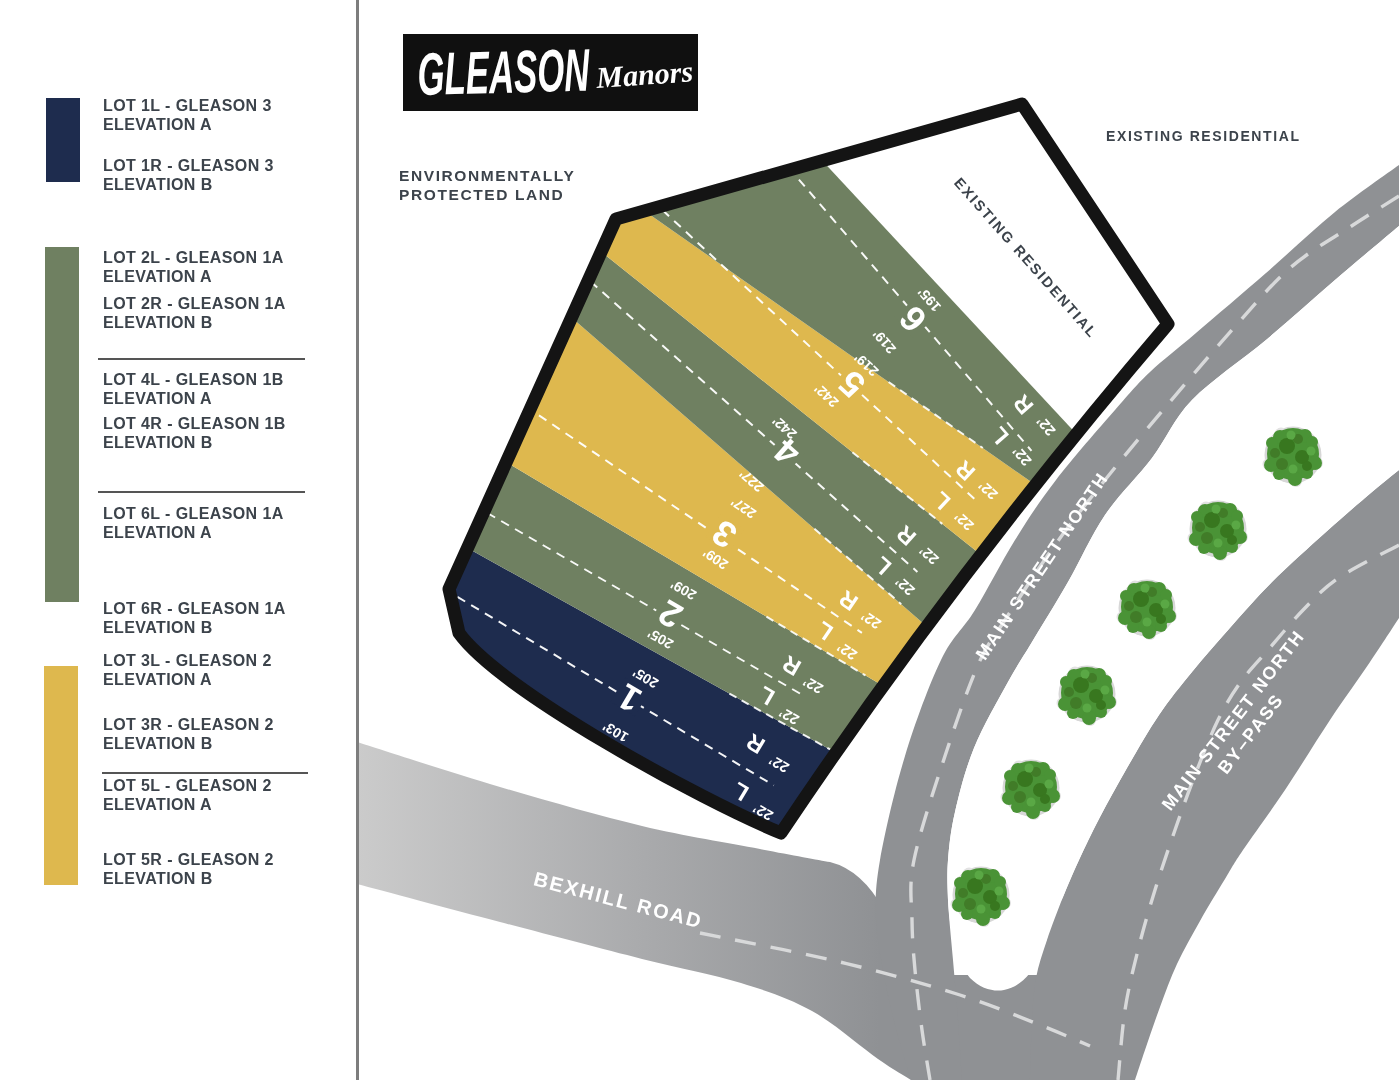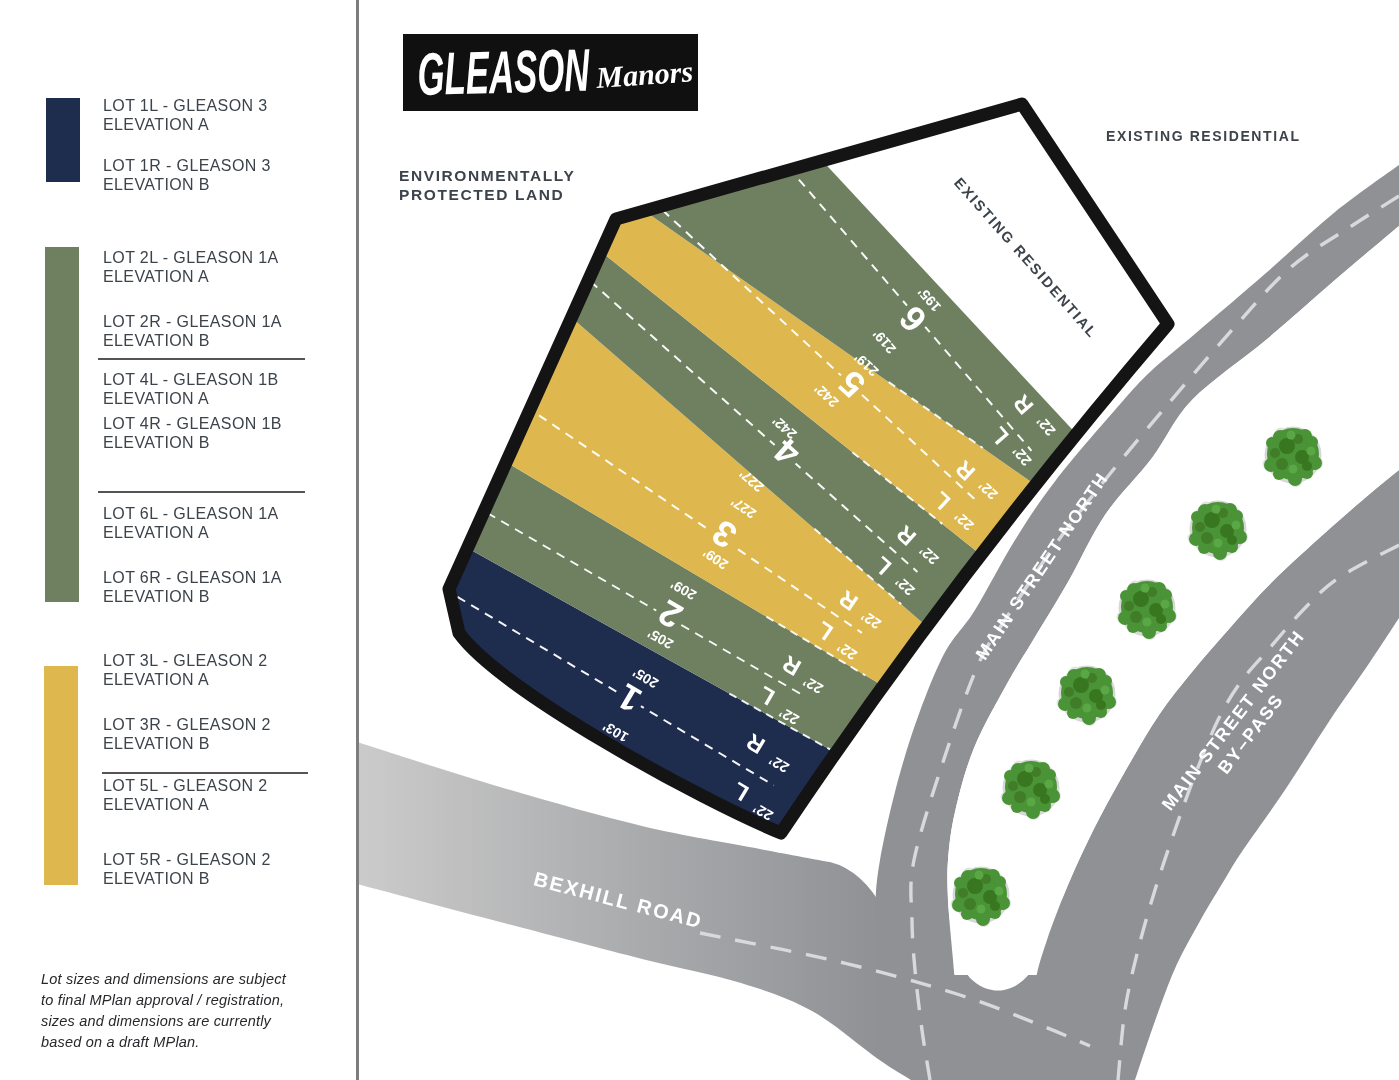--- a/index.html
+++ b/index.html
@@ -1,17 +1,17 @@
 <!DOCTYPE html>
 <html><head><meta charset="utf-8">
 <style>
 html,body{margin:0;padding:0;background:#ffffff}
 #page{position:relative;width:1399px;height:1080px;background:#ffffff;overflow:hidden;
 font-family:"Liberation Sans",sans-serif}
-.lr{position:absolute;left:103px;font-size:16px;font-weight:normal;line-height:19px;
+.lr{position:absolute;left:103px;font-size:16px;font-weight:bold;line-height:19px;
 color:#3c434b;letter-spacing:0.4px;white-space:nowrap}
 #map{position:absolute;left:0;top:0}
 </style></head>
 <body>
 <div id="page">
 
 <div id="map"><svg width="1399" height="1080" viewBox="0 0 1399 1080" font-family="Liberation Sans, sans-serif">
 <defs>
 <clipPath id="lotclip">
             <path d="M 1022,104 L 1168,324 Q 952,577 781,833 C 700,800 500,690 459,633 L 449,589 L 616,219 Z"></path>
@@ -315,39 +315,38 @@
 <div style="position:absolute;left:45px;top:247px;width:34px;height:355px;background:#6f8061"></div>
 
 <div style="position:absolute;left:44px;top:666px;width:34px;height:219px;background:#deb84e"></div>
 
 <div class="lr" style="top:96px">LOT 1L - GLEASON 3<br>ELEVATION A</div>
 
 <div class="lr" style="top:156px">LOT 1R - GLEASON 3<br>ELEVATION B</div>
 
 <div class="lr" style="top:248px">LOT 2L - GLEASON 1A<br>ELEVATION A</div>
 
-<div class="lr" style="top:312px">LOT 2R - GLEASON 1A<br>ELEVATION B</div>
+<div class="lr" style="top:294px">LOT 2R - GLEASON 1A<br>ELEVATION B</div>
 
 <div class="lr" style="top:370px">LOT 4L - GLEASON 1B<br>ELEVATION A</div>
 
 <div class="lr" style="top:414px">LOT 4R - GLEASON 1B<br>ELEVATION B</div>
 
 <div class="lr" style="top:504px">LOT 6L - GLEASON 1A<br>ELEVATION A</div>
 
-<div class="lr" style="top:568px">LOT 6R - GLEASON 1A<br>ELEVATION B</div>
+<div class="lr" style="top:599px">LOT 6R - GLEASON 1A<br>ELEVATION B</div>
 
 <div class="lr" style="top:651px">LOT 3L - GLEASON 2<br>ELEVATION A</div>
 
 <div class="lr" style="top:715px">LOT 3R - GLEASON 2<br>ELEVATION B</div>
 
 <div class="lr" style="top:776px">LOT 5L - GLEASON 2<br>ELEVATION A</div>
 
 <div class="lr" style="top:850px">LOT 5R - GLEASON 2<br>ELEVATION B</div>
 
 <div style="position:absolute;left:98px;top:358px;width:207px;height:1.5px;background:#555"></div>
 
 <div style="position:absolute;left:98px;top:491px;width:207px;height:1.5px;background:#555"></div>
 
 <div style="position:absolute;left:102px;top:772px;width:206px;height:1.5px;background:#555"></div>
 
-<div style="position:absolute;left:41px;top:969px;font-style:italic;font-size:14.5px;line-height:21px;color:#26282b;letter-spacing:0.2px">Lot sizes and dimensions are subject<br>to final MPlan approval / registration,<br>sizes and dimensions are currently<br>based on a draft MPlan.</div>
 
 <div style="position:absolute;left:356px;top:0;width:3px;height:1080px;background:#7d7d7d"></div>
 </div>
 </body></html>

